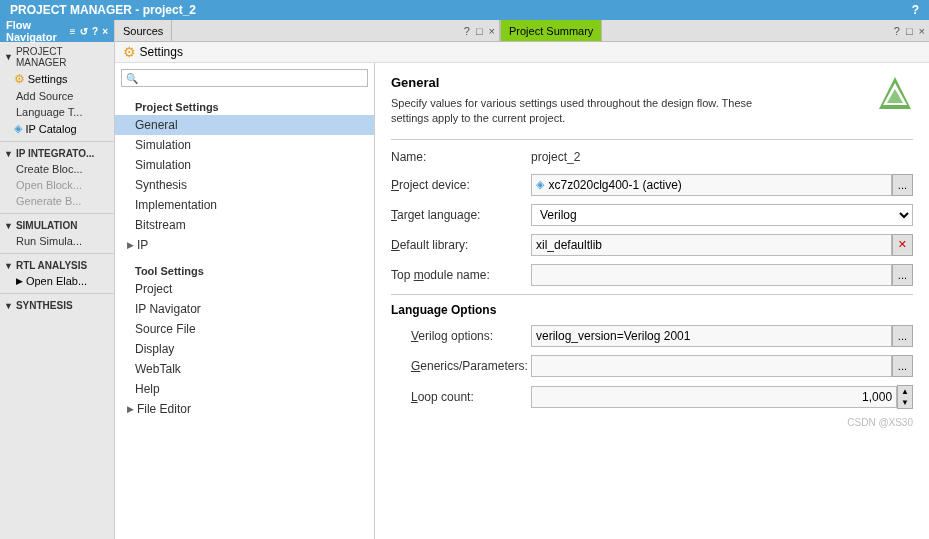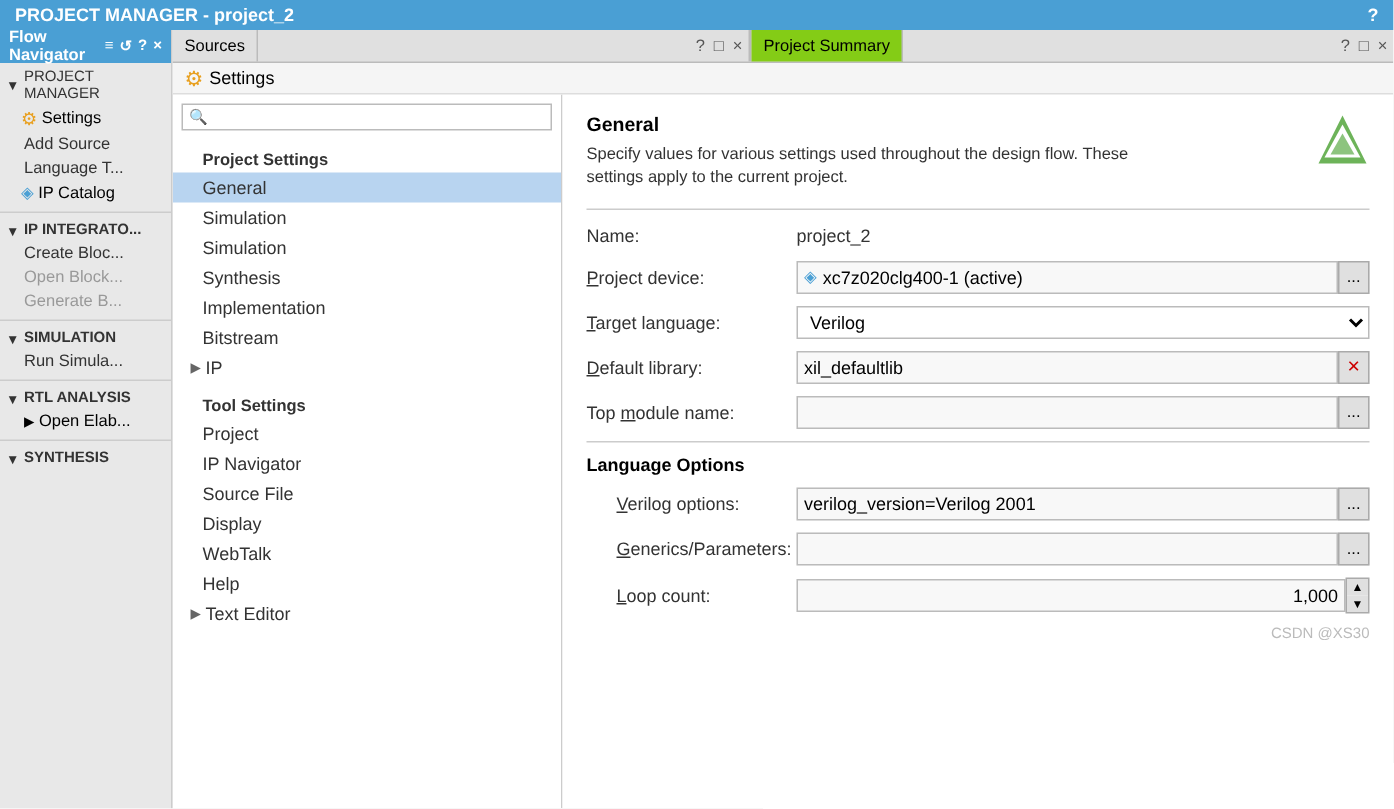--- a/index.html
+++ b/index.html
@@ -199,21 +199,21 @@
           </div>
           <div class="settings-section-label" style="margin-top:6px;">Tool Settings</div>
           <div class="settings-nav-item">Project</div>
           <div class="settings-nav-item">IP Navigator</div>
           <div class="settings-nav-item">Source File</div>
           <div class="settings-nav-item">Display</div>
           <div class="settings-nav-item">WebTalk</div>
           <div class="settings-nav-item">Help</div>
           <div class="settings-nav-item with-arrow">
             <span class="arrow">▶</span>
-            <span>Text Editor</span>
+            <span>File Editor</span>
           </div>
         </div>
       </div>
 
       <div class="settings-right" style="position:relative;">
 
         <div style="position:absolute; right:16px; top:12px;">
           <svg width="36" height="36" viewBox="0 0 36 36">
             <polygon points="18,2 34,34 2,34" fill="#5dab47" opacity="0.9"></polygon>
             <polygon points="18,8 30,30 6,30" fill="white"></polygon>

